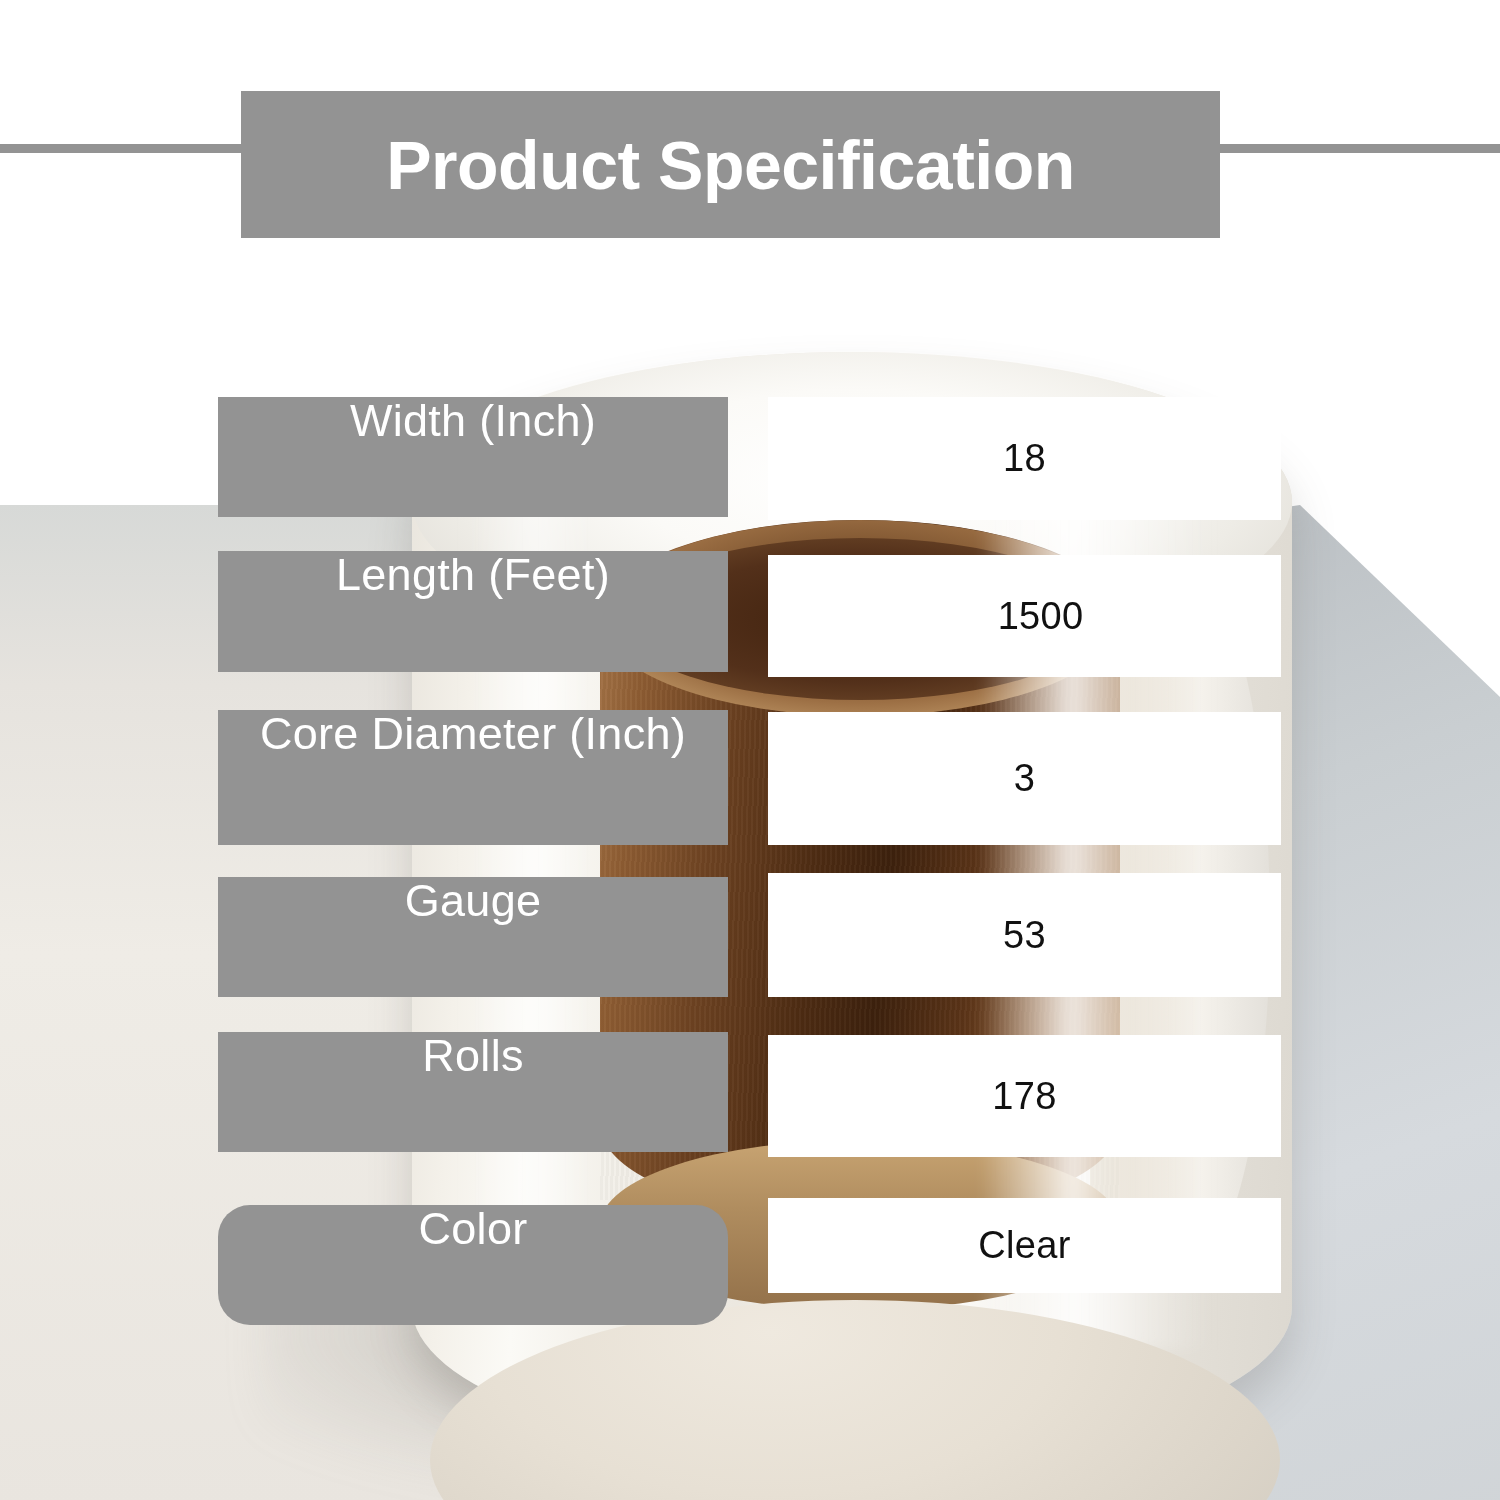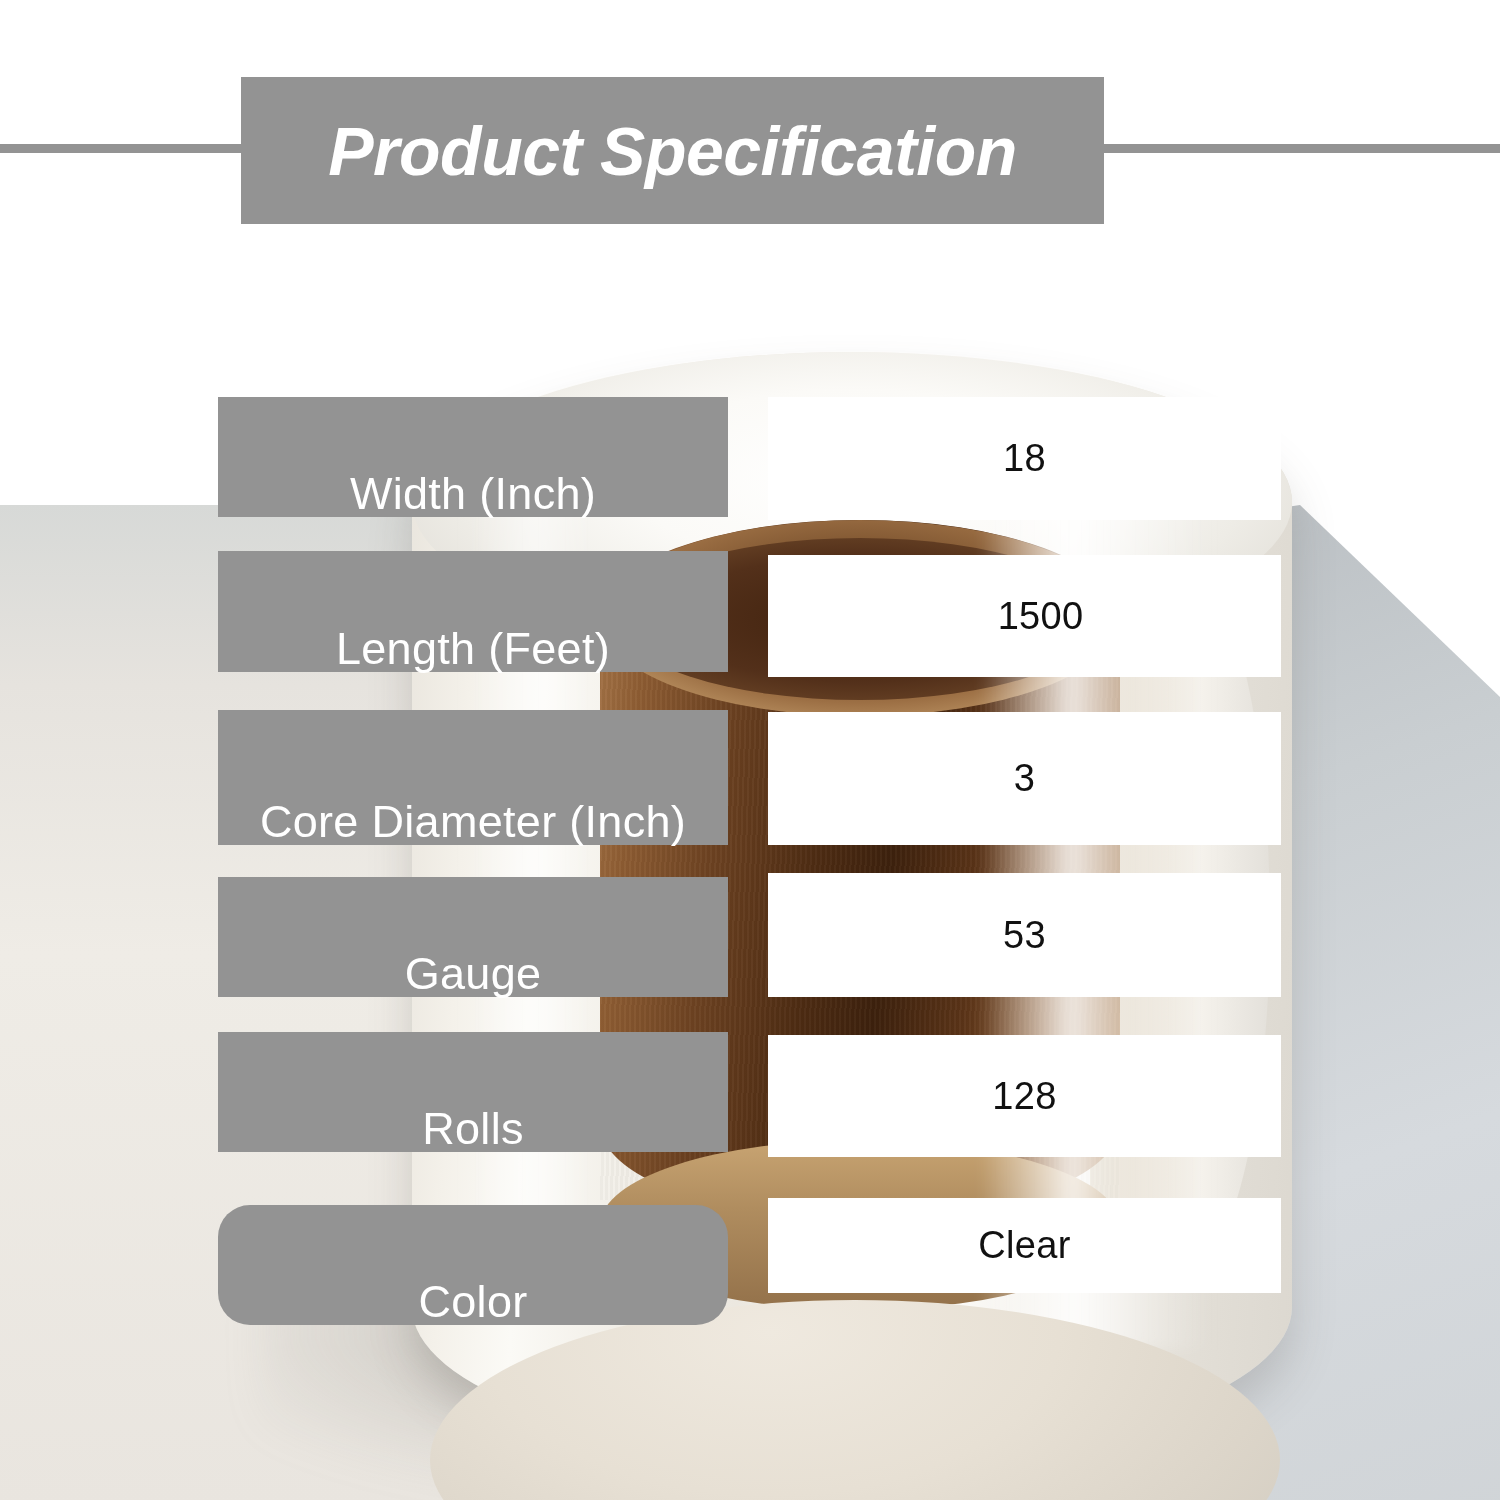--- a/index.html
+++ b/index.html
@@ -104,34 +104,34 @@
     position:absolute; left:430px; top:1300px; width:850px; height:320px;
     background:radial-gradient(ellipse at 40% 10%, #efe9df 0%, #e7e0d4 40%, #dcd5c9 70%, #cfc9be 100%);
     border-radius:425px / 160px;
   }
 
   
   .rule {
     position:absolute; left:0; top:144px; width:1500px; height:9px;
   }
   .title-banner {
-    position:absolute; left:241px; top:77px; width:863px; height:147px;
-    display:flex; align-items:center; justify-content:center;font-style:italic;
+    position:absolute; left:241px; top:91px; width:979px; height:147px;
+    display:flex; align-items:center; justify-content:center;
   }
   .title-text {
     font-size:68px; font-weight:bold; color:#ffffff;
     letter-spacing:-0.5px; line-height:1; white-space:nowrap;
   }
 
   
   .spec-table { position:absolute; left:0; top:0; width:1500px; height:1500px; }
   .spec-row { position:absolute; left:0; width:1500px; }
   .label-cell {
     position:absolute; left:218px; width:510px;
-    display:flex; align-items:flex-end; justify-content:center;
+    display:flex; align-items:flex-start; justify-content:center;
     text-align:center;
   }
   .label-text {
     color:#ffffff; font-size:45px; font-weight:300; line-height:1.05;
     letter-spacing:.3px;
   }
   .value-cell {
     position:absolute; left:768px; width:513px; background:#ffffff;
     display:flex; align-items:center; justify-content:center;
   }
@@ -205,21 +205,21 @@
       <div class="value-cell" style="top: 873px; height: 124px; background: rgb(255, 255, 255);">
         <span class="value-text" style="color: rgb(17, 17, 17);">53</span>
       </div>
     </div>
 
     <div class="spec-row">
       <div class="label-cell" style="top: 1032px; height: 120px; background: rgb(147, 147, 147);">
         <span class="label-text" style="color: rgb(255, 255, 255);">Rolls</span>
       </div>
       <div class="value-cell" style="top: 1035px; height: 122px; background: rgb(255, 255, 255);">
-        <span class="value-text" style="color: rgb(17, 17, 17);">128</span>
+        <span class="value-text" style="color: rgb(17, 17, 17);">178</span>
       </div>
     </div>
 
     <div class="spec-row">
       <div class="label-cell" style="top: 1205px; height: 120px; background: rgb(147, 147, 147); border-radius: 32px;">
         <span class="label-text" style="color: rgb(255, 255, 255);">Color</span>
       </div>
       <div class="value-cell" style="top: 1198px; height: 95px; background: rgb(255, 255, 255);">
         <span class="value-text" style="color: rgb(17, 17, 17);">Clear</span>
       </div>

